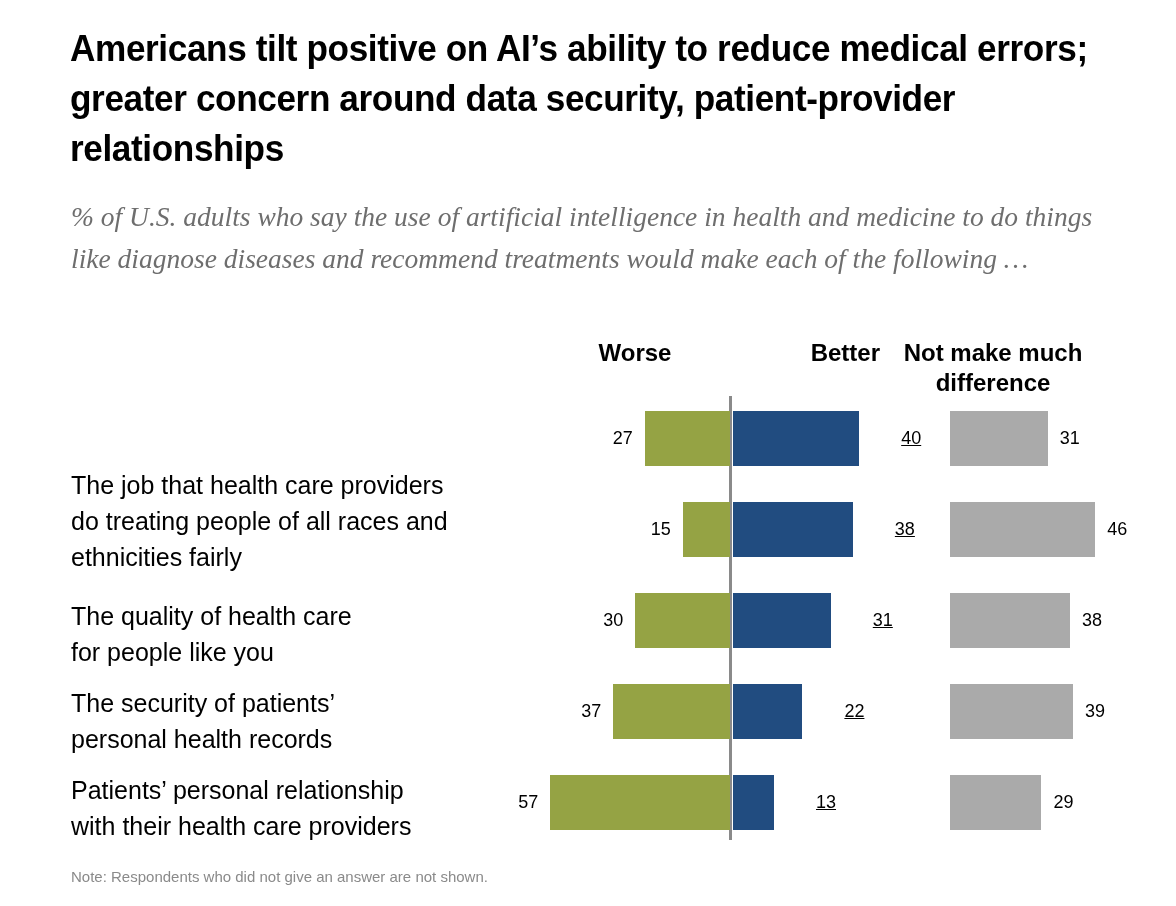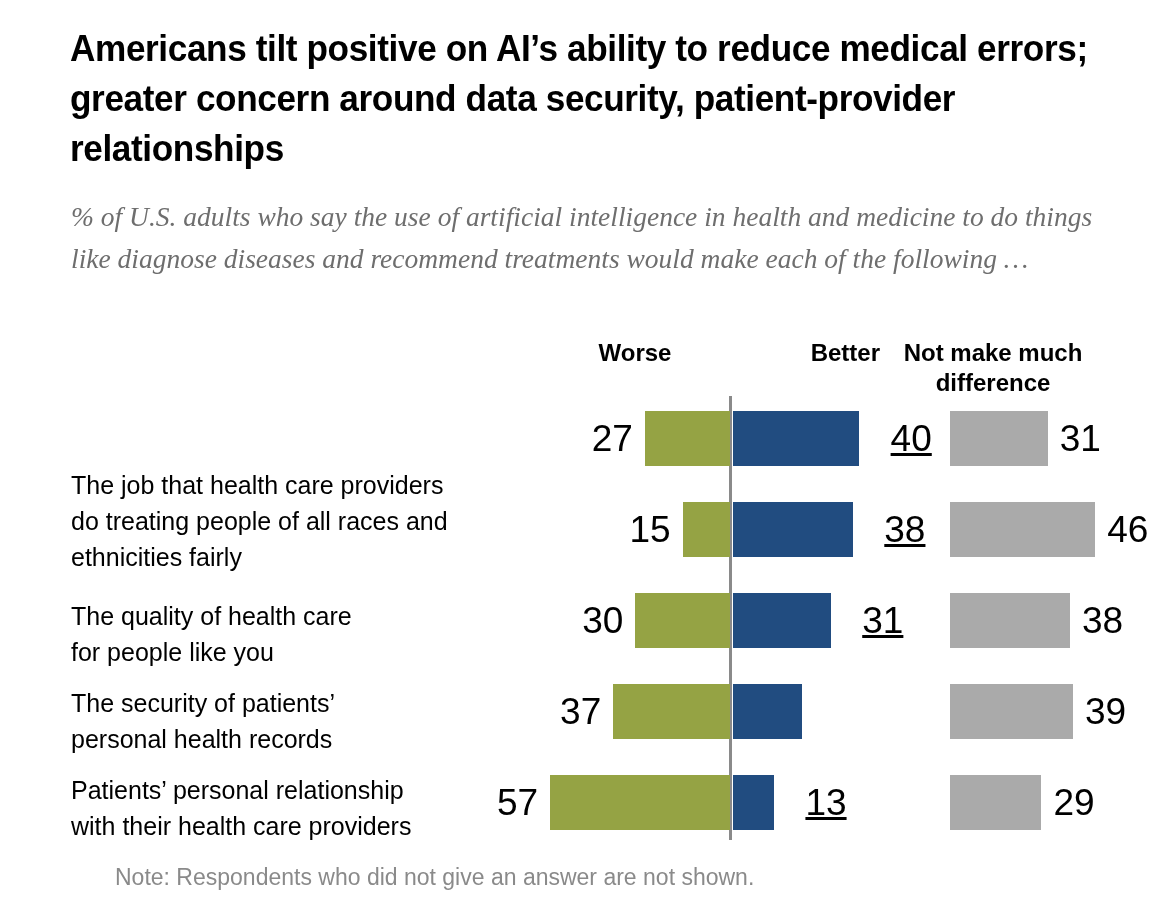--- a/index.html
+++ b/index.html
@@ -117,37 +117,36 @@
   .bar {
     position: absolute;
     height: 55px;
   }
   .bar.worse  { background: #95a344; }
   .bar.better { background: #214c80; }
   .bar.nodiff { background: #aaaaaa; }
 
   .val {
     position: absolute;
-    font-size: 37px;
+    font-size: 18px;
     line-height: 55px;
     color: #000000;
   }
   .val.worse  { text-align: right; }
   .val.better { text-align: center; text-decoration: underline; }
   .val.nodiff { text-align: left; }
 
   
   .note {
     position: absolute;
     left: 71px;
     top: 862px;
-    font-size: 23px;
+    font-size: 15px;
     line-height: 30px;
     color: #8a8a8a;
-    margin-left: 44px;
   }
 </style>
 </head>
 <body>
 
 <div class="figure">
 
   <div class="title">Americans tilt positive on AI’s ability to reduce medical errors; greater concern around data security, patient-provider relationships</div>
 
   <div class="subtitle">% of U.S. adults who say the use of artificial intelligence in health and medicine to do things like diagnose diseases and recommend treatments would make each of the following …</div>
@@ -190,20 +189,21 @@
         <div class="val better" style="left: 842.805px; top: 6px; width: 80px;">31</div>
         <div class="bar nodiff" style="left: 950px; top: 6px; width: 119.89px; background: rgb(170, 170, 170);"></div>
         <div class="val nodiff" style="left: 1081.89px; top: 6px; width: 80px;">38</div>
       </div>
       <div class="row" style="top: 678px;">
         <div class="row-label" style="top: 7px;">The security of patients’
 personal health records</div>
         <div class="bar worse" style="left: 613.265px; top: 6px; width: 116.735px; background: rgb(149, 163, 68);"></div>
         <div class="val worse" style="left: 483.265px; top: 6px; width: 118px;">37</div>
         <div class="bar better" style="left: 733px; top: 6px; width: 69.41px; background: rgb(33, 76, 128);"></div>
+        <div class="val better" style="left: 814.41px; top: 6px; width: 80px;">22</div>
         <div class="bar nodiff" style="left: 950px; top: 6px; width: 123.045px; background: rgb(170, 170, 170);"></div>
         <div class="val nodiff" style="left: 1085.05px; top: 6px; width: 80px;">39</div>
       </div>
       <div class="row" style="top: 769px;">
         <div class="row-label" style="top: 3px;">Patients’ personal relationship
 with their health care providers</div>
         <div class="bar worse" style="left: 550.165px; top: 6px; width: 179.835px; background: rgb(149, 163, 68);"></div>
         <div class="val worse" style="left: 420.165px; top: 6px; width: 118px;">57</div>
         <div class="bar better" style="left: 733px; top: 6px; width: 41.015px; background: rgb(33, 76, 128);"></div>
         <div class="val better" style="left: 786.015px; top: 6px; width: 80px;">13</div>

